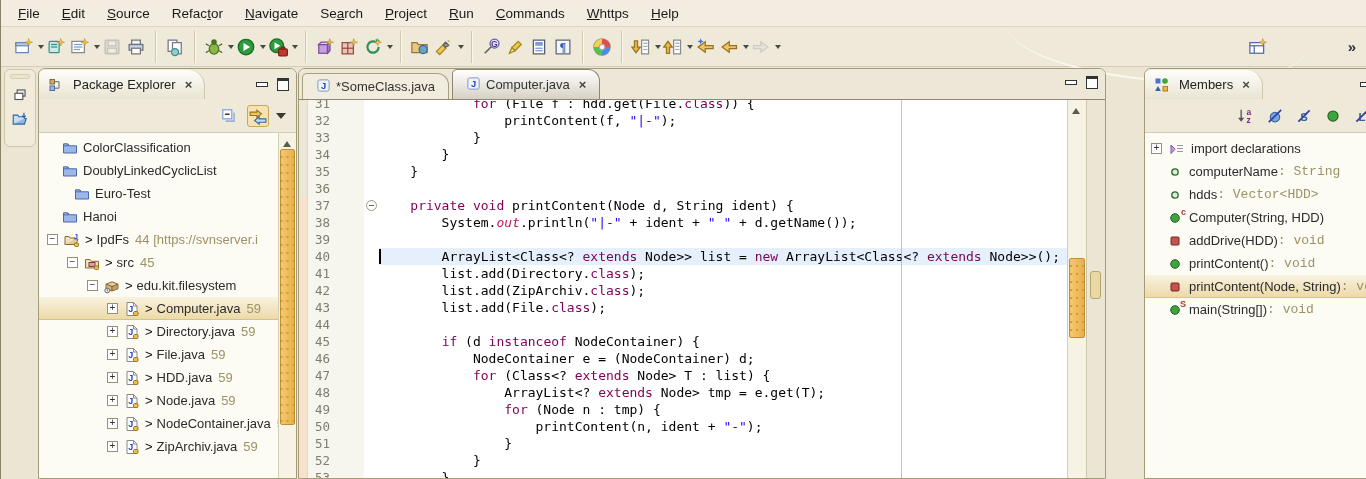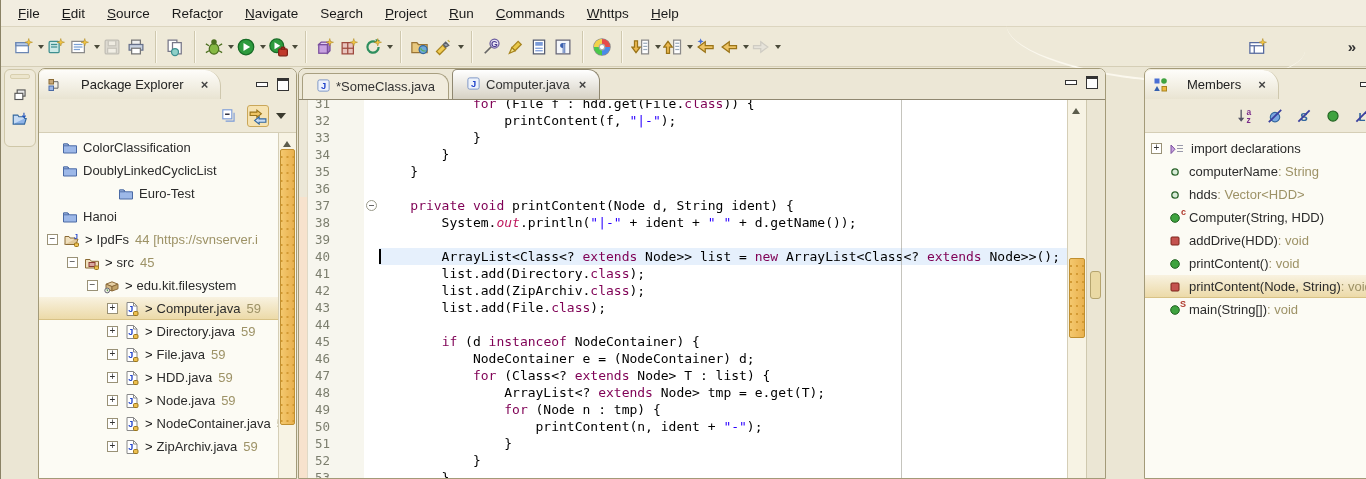--- a/index.html
+++ b/index.html
@@ -24,23 +24,23 @@
   #persp-btn{margin-right:78px;}
   #overflow-chevron{font-size:15px;font-weight:bold;color:#333;}
   
   #fsbox{position:absolute;left:3px;top:69px;width:30px;height:76px;border:1px solid #cfc7a8;
          border-radius:6px;background:#f0ebdb;}
   #fsbox .handle{margin:4px 5px 5px 5px;height:3px;border:1px solid #d8cfae;border-radius:2px;background:#ece5cc;}
   .fsbtn{width:22px;height:22px;margin:2px auto;display:flex;align-items:center;justify-content:center;}
   
   .panel{position:absolute;border:1px solid #a39a78;border-radius:7px 7px 0 0;background:#fcfbf4;overflow:hidden;box-sizing:border-box;}
   .phead{height:30px;background:#eee9d8;position:relative;display:flex;align-items:flex-end;}
-  .vtab{display:flex;align-items:center;gap:13px;height:29px;padding:0 12px 0 8px;
+  .vtab{display:flex;align-items:center;gap:5px;height:29px;padding:0 12px 0 8px;
         background:linear-gradient(#fefdfa,#e9e4d2);border-right:1px solid #cfc8ae;
-        border-radius:6px 16px 0 0;font-size:13px;color:#222;}
+        border-radius:6px 16px 0 0;font-size:13px;color:#222;text-align:right;}
   .tclose{margin-left:4px;color:#444;font-weight:bold;font-size:13px;line-height:12px;}
   .mmx{position:absolute;right:7px;top:9px;display:flex;gap:9px;align-items:center;}
   .ico-min{width:10px;height:3px;border:1px solid #333;background:#fdfdfd;}
   .ico-max{width:10px;height:9px;border:1px solid #333;border-top:3px solid #333;background:#fdfdfd;}
   .viewbar{height:33px;background:#eee9d8;border-bottom:1px solid #d5ceb6;display:flex;align-items:center;
            justify-content:flex-end;padding-right:10px;gap:7px;}
   .vbtn{width:22px;height:22px;display:flex;align-items:center;justify-content:center;border-radius:3px;}
   .vbtn.pressed{background:#f6e3b2;border:1px solid #caa75a;box-sizing:border-box;}
   .vmenu{width:0;height:0;border:5px solid transparent;border-top:6px solid #3a3a2e;margin-top:5px;}
   .pcontent{position:absolute;top:64px;bottom:0;left:0;right:0;background:#fcfbf4;overflow:hidden;}
@@ -92,21 +92,21 @@
   #mem{left:1107px;top:68px;width:257px;height:411px;margin-left:36px;}
   #mem-list{position:absolute;top:4px;left:0;right:0;bottom:0;overflow:hidden;}
   .mrow{display:flex;align-items:center;height:23px;white-space:nowrap;font-size:13px;padding-left:6px;}
   .mrow.sel{background:linear-gradient(#f8f2e0,#ecd9a6);box-shadow:inset 0 -1px 0 #d8c286;}
   .mspace{width:16px;flex:none;}
   .mexp{width:9px;height:9px;border:1px solid #999176;background:#fff;font:10px/8px "Liberation Sans",sans-serif;
         text-align:center;color:#333;margin-right:7px;flex:none;}
   .micon{position:relative;width:18px;height:16px;flex:none;margin-right:4px;}
   .mbadge{position:absolute;top:-3px;right:-1px;font:bold 9px "Liberation Sans",sans-serif;color:#b03a2e;}
   .mlab{color:#2b2b2b;}
-  .mtype{color:#9d9266;}
+  .mtype{color:#9d9266;font-family:Liberation Mono, monospace;}
 </style>
 </head>
 <body>
 
 <div id="app">
   <div id="menubar">
       <span class="mitem"><span></span><span class="mn">F</span><span>ile</span></span>
       <span class="mitem"><span></span><span class="mn">E</span><span>dit</span></span>
       <span class="mitem"><span></span><span class="mn">S</span><span>ource</span></span>
       <span class="mitem"><span>Refac</span><span class="mn">t</span><span>or</span></span>
@@ -400,21 +400,21 @@
               </svg></span>
             <span class="tlab">ColorClassification</span>
           </div>
           <div class="trow" style="padding-left: 23px;">
             <span class="ticon"><svg viewBox="0 0 16 16" width="16" height="16">
                 <path d="M1.5 13V4h4.5l1.5 1.8h7V13z" fill="#9db8e8" stroke="#4a6aa5"></path>
                 <path d="M1.5 5.8h5.3L5.6 4H1.5z" fill="#b8ccf0" stroke="#4a6aa5"></path>
               </svg></span>
             <span class="tlab">DoublyLinkedCyclicList</span>
           </div>
-          <div class="trow" style="padding-left: 35px; margin-left: 44px;">
+          <div class="trow" style="padding-left: 35px;">
             <span class="ticon"><svg viewBox="0 0 16 16" width="16" height="16">
                 <path d="M1.5 13V4h4.5l1.5 1.8h7V13z" fill="#9db8e8" stroke="#4a6aa5"></path>
                 <path d="M1.5 5.8h5.3L5.6 4H1.5z" fill="#b8ccf0" stroke="#4a6aa5"></path>
               </svg></span>
             <span class="tlab">Euro-Test</span>
           </div>
           <div class="trow" style="padding-left: 23px;">
             <span class="ticon"><svg viewBox="0 0 16 16" width="16" height="16">
                 <path d="M1.5 13V4h4.5l1.5 1.8h7V13z" fill="#9db8e8" stroke="#4a6aa5"></path>
                 <path d="M1.5 5.8h5.3L5.6 4H1.5z" fill="#b8ccf0" stroke="#4a6aa5"></path>

